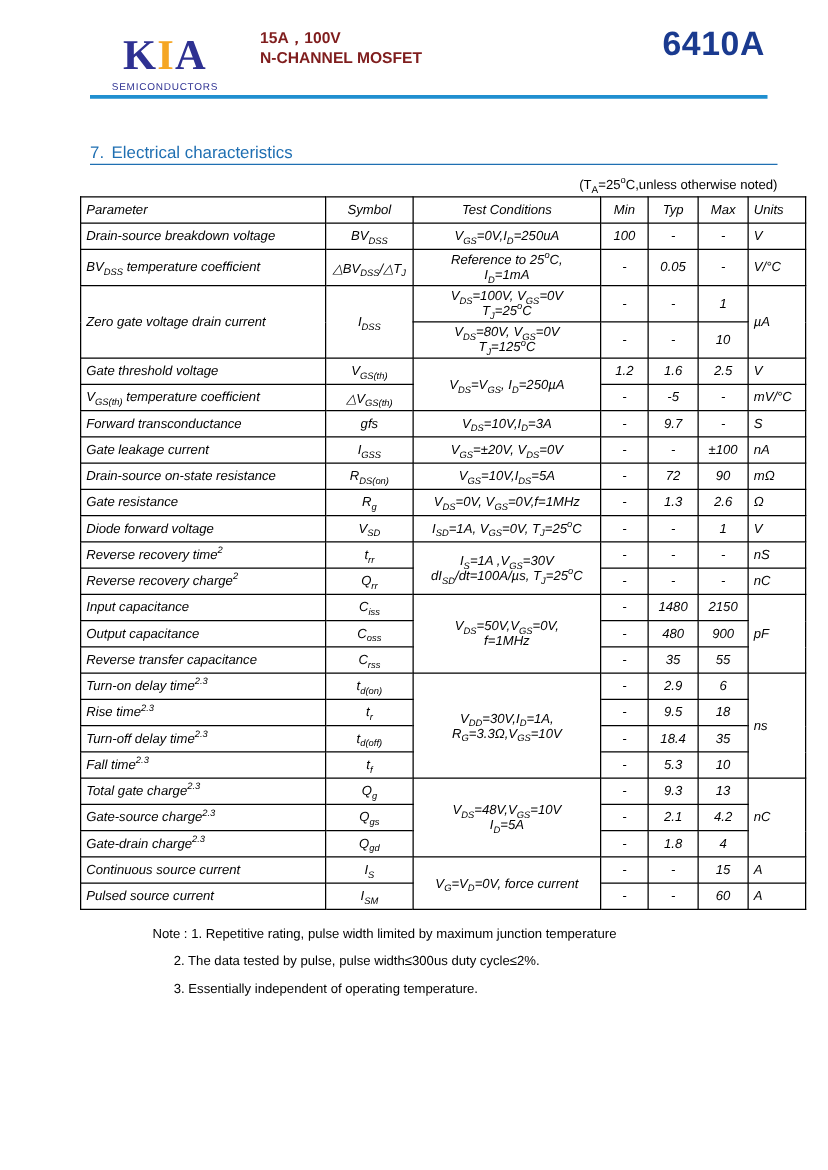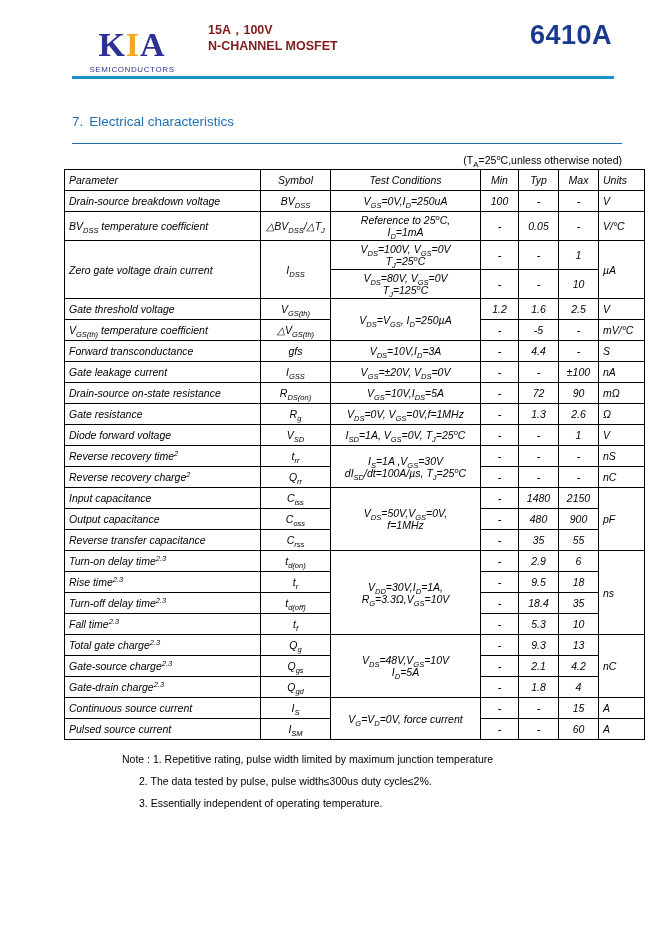--- a/index.html
+++ b/index.html
@@ -80,21 +80,21 @@
     background: #1f8fd0;
   }
 
   
   .section-title {
     margin-top: 26px;
     margin-left: 16px;
     color: #1f6fb2;
     font-size: 13.5px;
     position: relative;
-    padding-bottom: 15px;
+    padding-bottom: 3px;
     width: 550px;
   }
   .section-title .num { margin-right: 6px; }
   .section-title-underline {
     position: absolute;
     left: 0; right: 0; bottom: 0;
     height: 1px;
     background: #1f6fb2;
   }
 
@@ -265,21 +265,21 @@
         <td class="c-typ">-5</td>
         <td class="c-max">-</td>
         <td class="c-units">mV/°C</td>
       </tr>
 
       <tr>
         <td class="c-param">Forward transconductance</td>
         <td class="c-symbol">gfs</td>
         <td class="c-cond">V<sub>DS</sub>=10V,I<sub>D</sub>=3A</td>
         <td class="c-min">-</td>
-        <td class="c-typ">4.4</td>
+        <td class="c-typ">9.7</td>
         <td class="c-max">-</td>
         <td class="c-units">S</td>
       </tr>
 
       <tr>
         <td class="c-param">Gate leakage current</td>
         <td class="c-symbol">I<sub>GSS</sub></td>
         <td class="c-cond">V<sub>GS</sub>=±20V, V<sub>DS</sub>=0V</td>
         <td class="c-min">-</td>
         <td class="c-typ">-</td>

